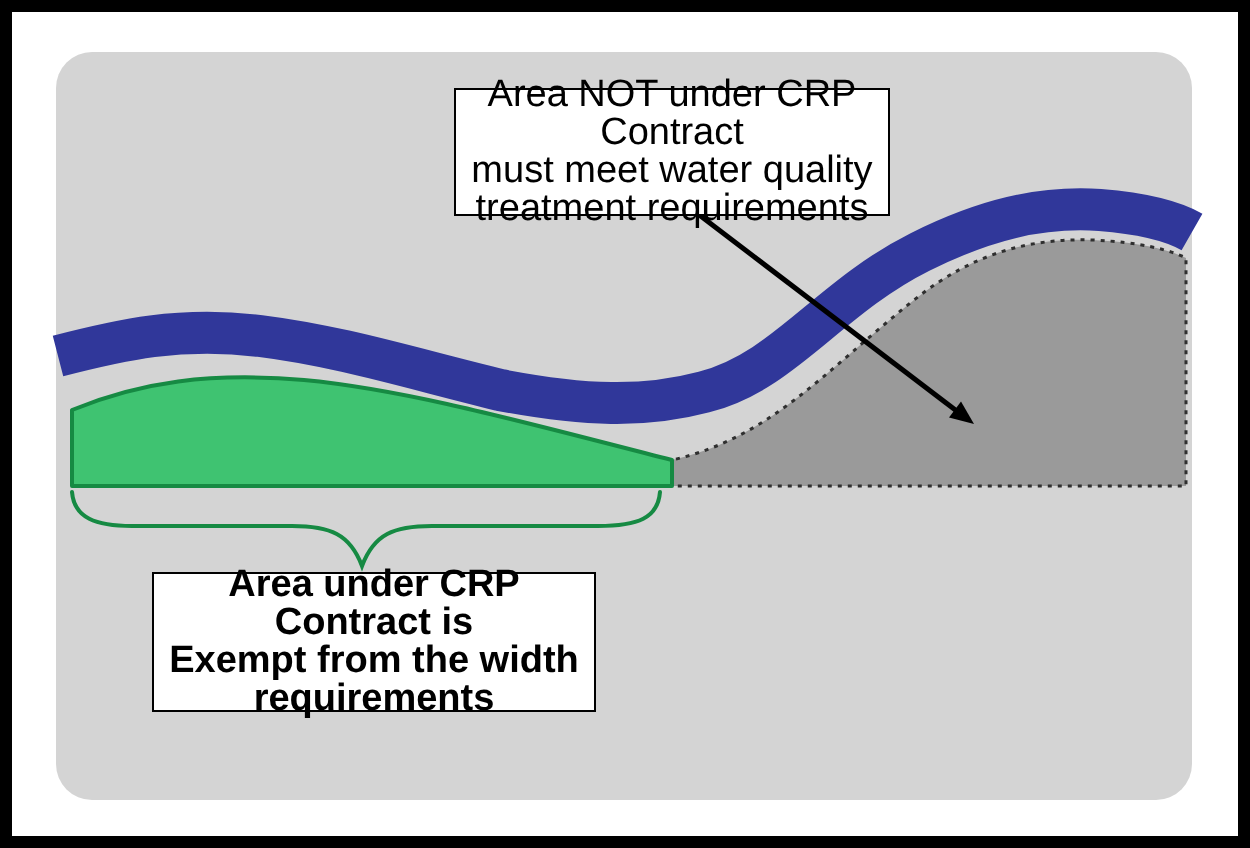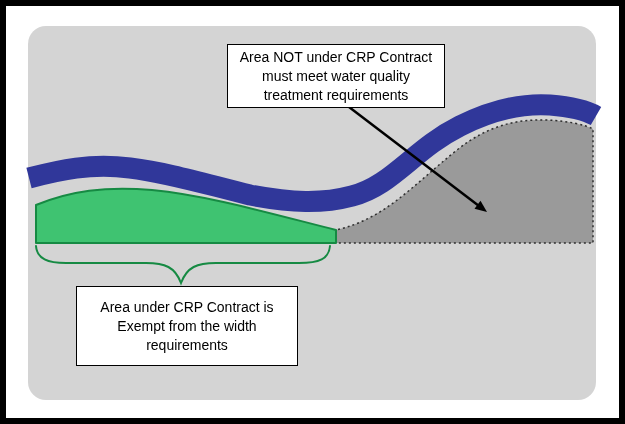--- a/index.html
+++ b/index.html
@@ -23,40 +23,41 @@
     top: 0;
     width: 613px;
     height: 412px;
   }
   .callout {
     position: absolute;
     box-sizing: border-box;
     background: #ffffff;
     border: 1px solid #000000;
     color: #000000;
-    font-size: 14px;
+    font-size: 19px;
     line-height: 19px;
     text-align: center;
     white-space: pre-line;
     display: flex;
     align-items: center;
     justify-content: center;
     padding: 2px 6px;
   }
   .callout-noncrp {
     left: 221px;
     top: 38px;
     width: 218px;
     height: 64px;
   }
   .callout-crp {
     left: 70px;
     top: 280px;
     width: 222px;
-    height: 80px;
+    height: 70px;
+    font-weight: bold;
   }
 </style>
 </head>
 <body>
 
 <div class="frame">
 
   <svg class="diagram-svg" viewBox="0 0 613 412" xmlns="http://www.w3.org/2000/svg">
 
     <rect x="22" y="20" width="568" height="374" rx="18" fill="#d4d4d4"></rect>

